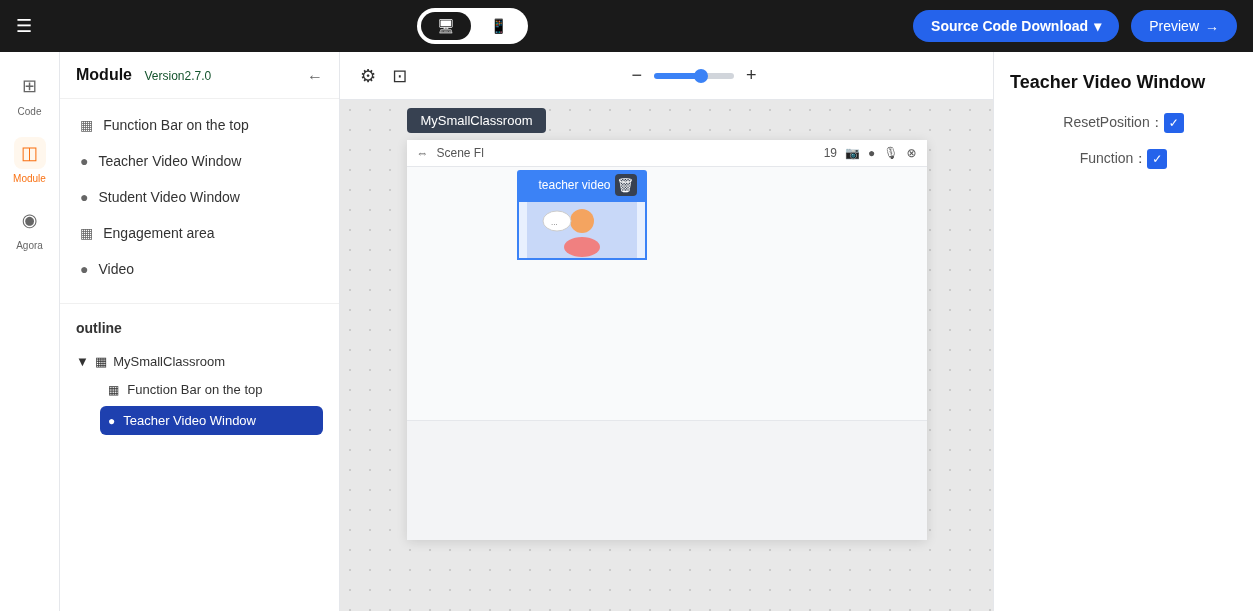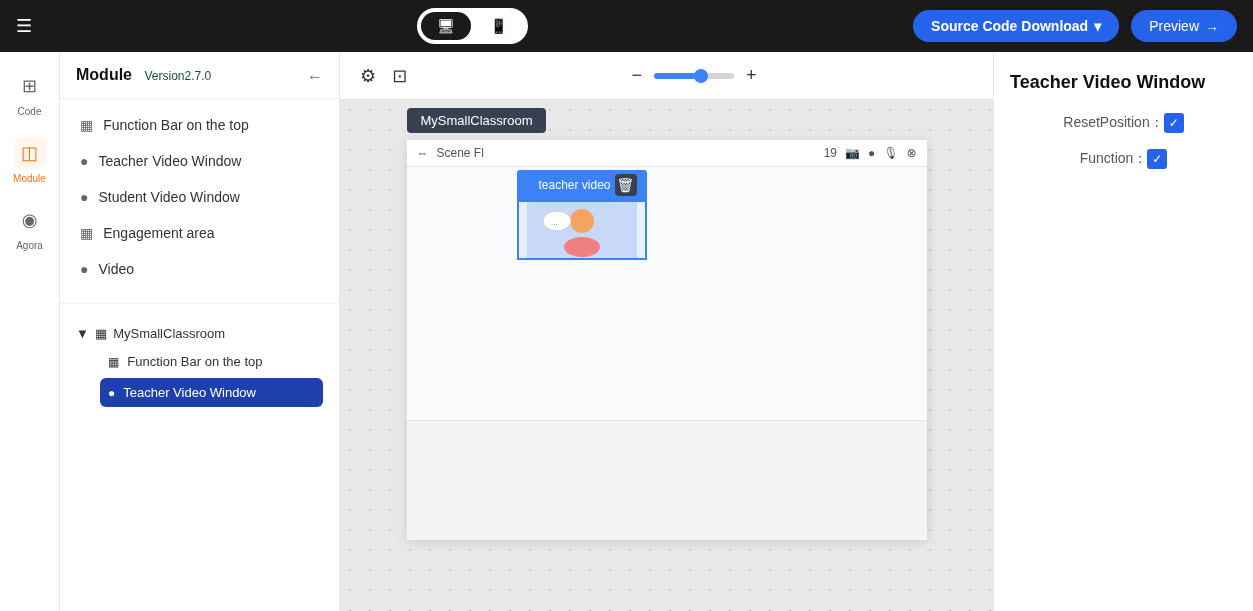--- a/index.html
+++ b/index.html
@@ -401,20 +401,21 @@
         <span class="module-item-icon">▦</span>
         <span>Engagement area</span>
       </div>
       <div class="module-item">
         <span class="module-item-icon">●</span>
         <span>Video</span>
       </div>
     </div>
 
     <div class="outline-section">
+      <div class="outline-title">outline</div>
       <div class="outline-tree">
         <div class="outline-root">
           <span>▼</span>
           <span>▦</span>
           <span>MySmallClassroom</span>
         </div>
         <div class="outline-children">
           <div class="outline-child">
             <span class="outline-child-icon">▦</span>
             <span>Function Bar on the top</span>

